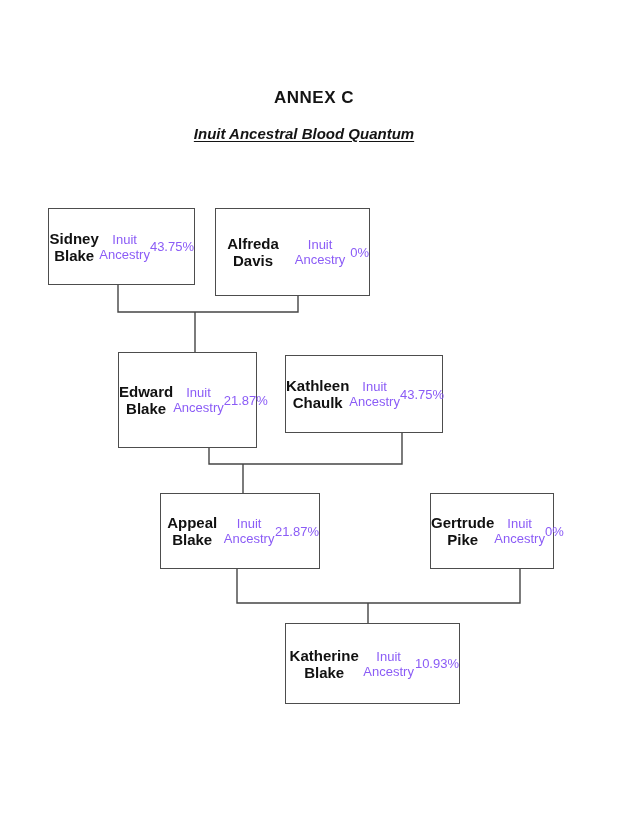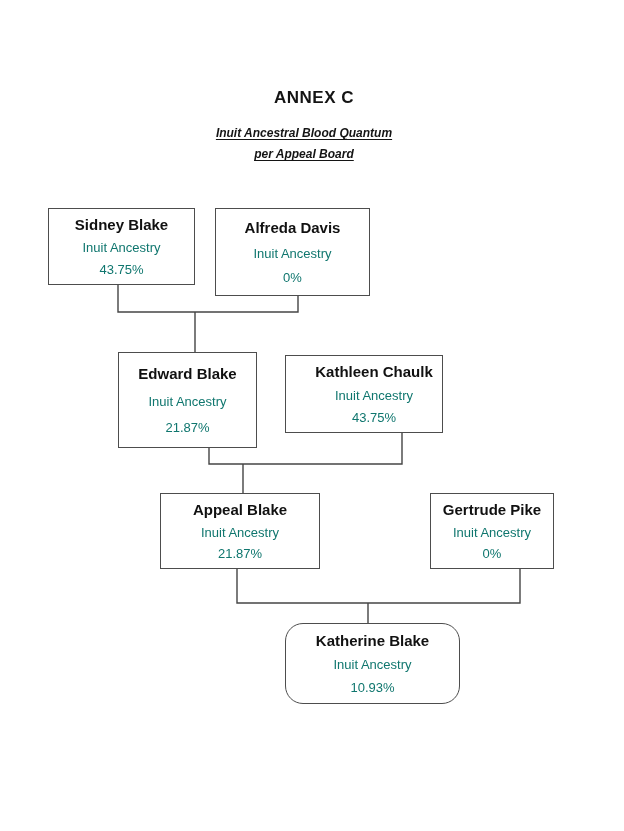--- a/index.html
+++ b/index.html
@@ -28,21 +28,21 @@
     color: #141414;
     letter-spacing: 0.5px;
     padding-left: 16px;
   }
   .doc-subtitle {
     position: absolute;
     left: 0;
     top: 123px;
     width: 608px;
     text-align: center;
-    font-size: 12px;
+    font-size: 15px;
     font-weight: bold;
     font-style: italic;
     color: #141414;
     line-height: 21px;
   }
   .doc-subtitle .u {
     text-decoration: underline;
     text-underline-offset: 2px;
   }
   svg.connectors {
@@ -56,55 +56,53 @@
     fill: none;
     stroke: #454545;
     stroke-width: 1.4;
   }
   .person-box {
     position: absolute;
     box-sizing: border-box;
     border: 1.5px solid #4d4d4d;
     background: #ffffff;
     display: flex;
-    flex-direction: column;
     justify-content: space-evenly;
     align-items: center;
     text-align: center;
   }
   .person-name {
     font-size: 15px;
     font-weight: bold;
     color: #111111;
   }
   .person-label, .person-percent {
     font-size: 13px;
-    color: #0f766e;
+    color: #8b5cf6;
   }
   
   .box-sidney    { left: 48px;  top: 208px; width: 147px; height: 77px; }
   .box-alfreda   { left: 215px; top: 208px; width: 155px; height: 88px; }
   .box-edward    { left: 118px; top: 352px; width: 139px; height: 96px; }
-  .box-kathleen  { left: 285px; top: 355px; width: 158px; height: 78px; padding-left: 20px; }
+  .box-kathleen  { left: 285px; top: 355px; width: 158px; height: 78px; }
   .box-henry     { left: 160px; top: 493px; width: 160px; height: 76px; }
   .box-gertrude  { left: 430px; top: 493px; width: 124px; height: 76px; }
-  .box-katherine { left: 285px; top: 623px; width: 175px; height: 81px; border-radius: 18px; }
+  .box-katherine { left: 285px; top: 623px; width: 175px; height: 81px; }
 </style>
 </head>
 <body>
 
 <div class="page">
 
   <div class="heading-block">
     <div class="annex-title">ANNEX C</div>
   </div>
 
   <div class="doc-subtitle">
     <span class="u">Inuit Ancestral Blood Quantum</span><br>
-    <span class="u">per Appeal Board</span>
   </div>
 
   <svg class="connectors" viewBox="0 0 624 831" xmlns="http://www.w3.org/2000/svg">
     <path d="M118 285 L118 312 L298 312 L298 285 M195 312 L195 352"></path>
     <path d="M209 430 L209 464 L402 464 L402 433 M243 464 L243 493"></path>
     <path d="M237 569 L237 603 L520 603 L520 569 M368 603 L368 623"></path>
   </svg>
 
   <div class="person-box box-sidney">
     <div class="person-name">Sidney Blake</div>

